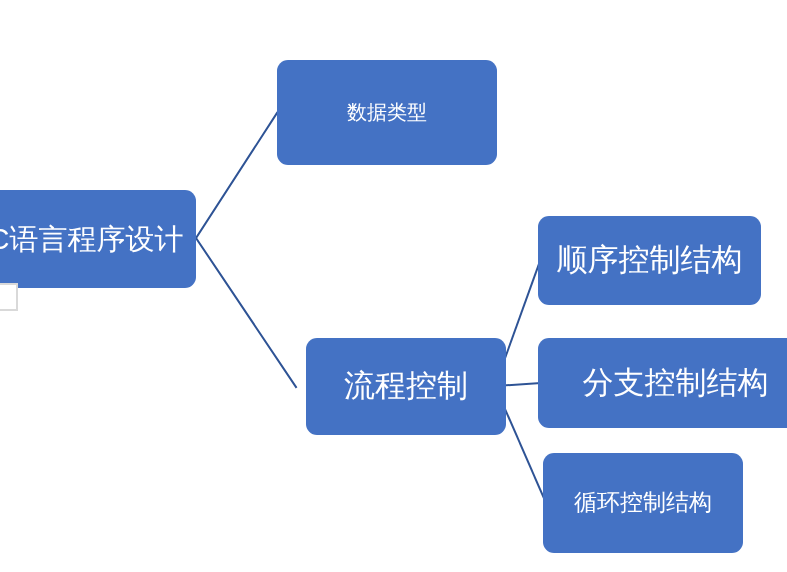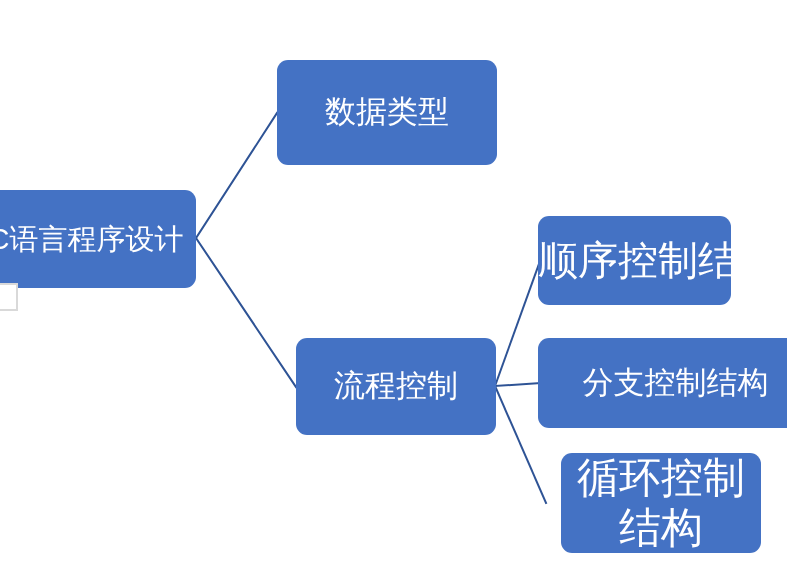--- a/index.html
+++ b/index.html
@@ -49,51 +49,50 @@
     height: 98px;
     font-size: 29px;
     white-space: normal;
     padding: 0 6px;
   }
   #node-data-type {
     left: 277px;
     top: 60px;
     width: 220px;
     height: 105px;
-    font-size: 31px;
+    font-size: 20px;
   }
   #node-flow-control {
-    left: 296px;
+    left: 306px;
     top: 338px;
     width: 200px;
     height: 97px;
     font-size: 31px;
   }
   #node-sequence {
     left: 538px;
     top: 216px;
-    width: 193px;
+    width: 223px;
     height: 89px;
-    font-size: 40px;
+    font-size: 31px;
   }
   #node-branch {
     left: 538px;
     top: 338px;
     width: 275px;
     height: 90px;
     font-size: 31px;
   }
   #node-loop {
     left: 543px;
     top: 453px;
     width: 200px;
     height: 100px;
-    font-size: 42px;
+    font-size: 23px;
     white-space: normal;
-    margin-left: 18px;
   }
   
   #artifact-handle {
     position: absolute;
     left: -8px;
     top: 283px;
     width: 26px;
     height: 28px;
     border: 2px solid #d9d9d9;
     background: #ffffff;

